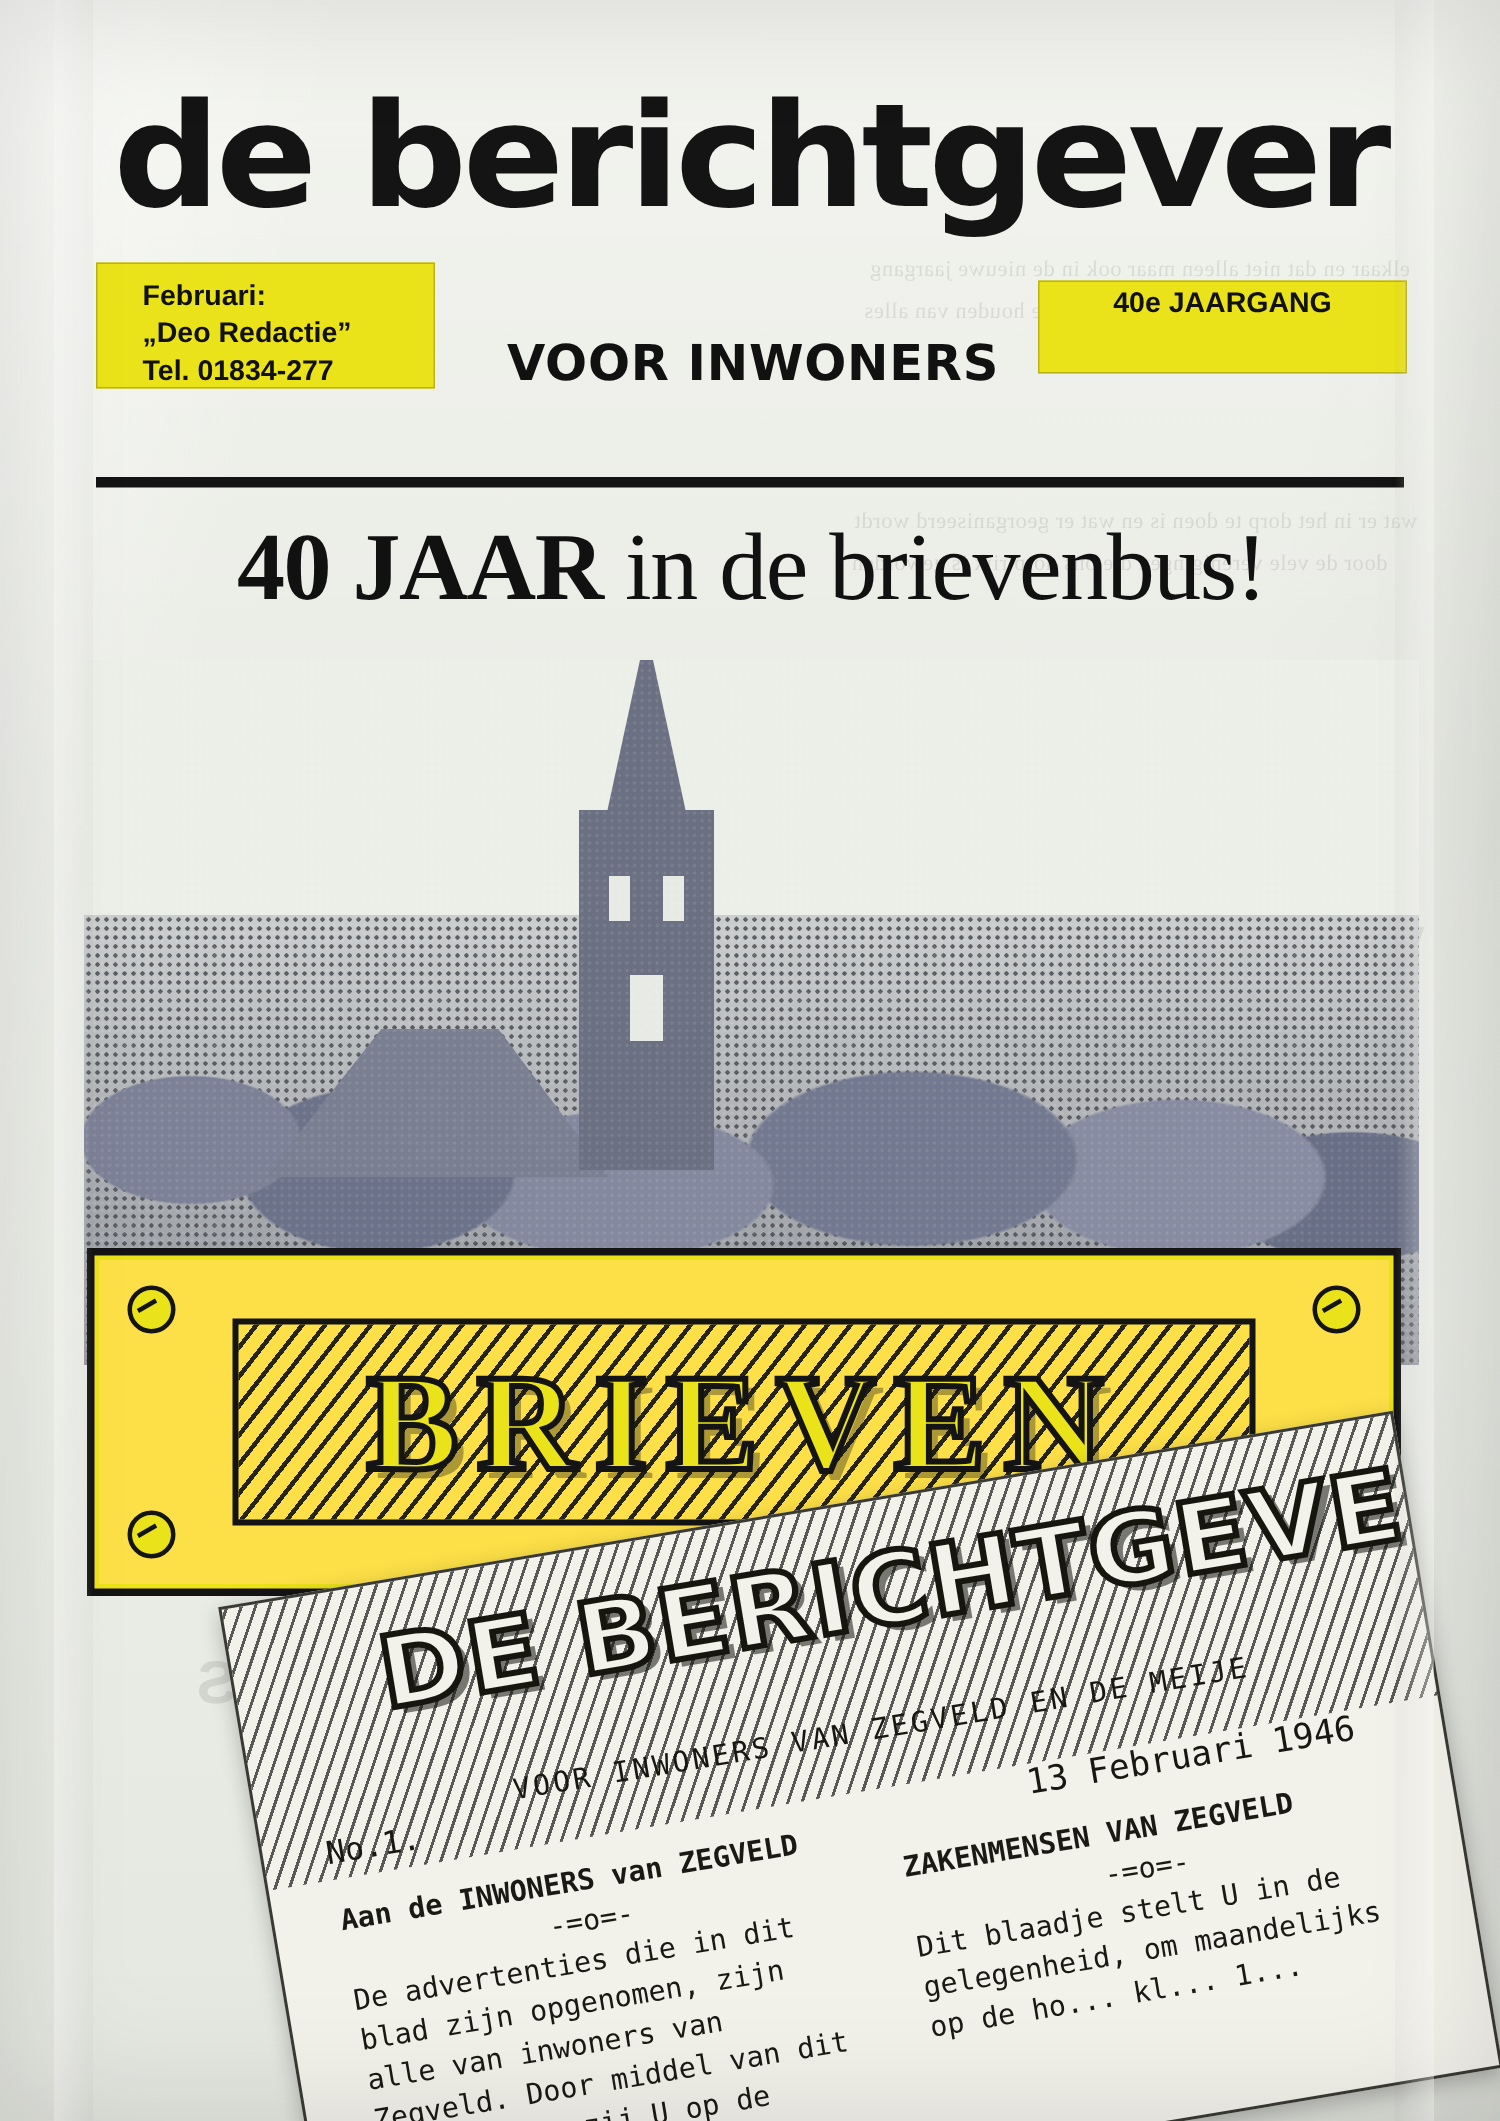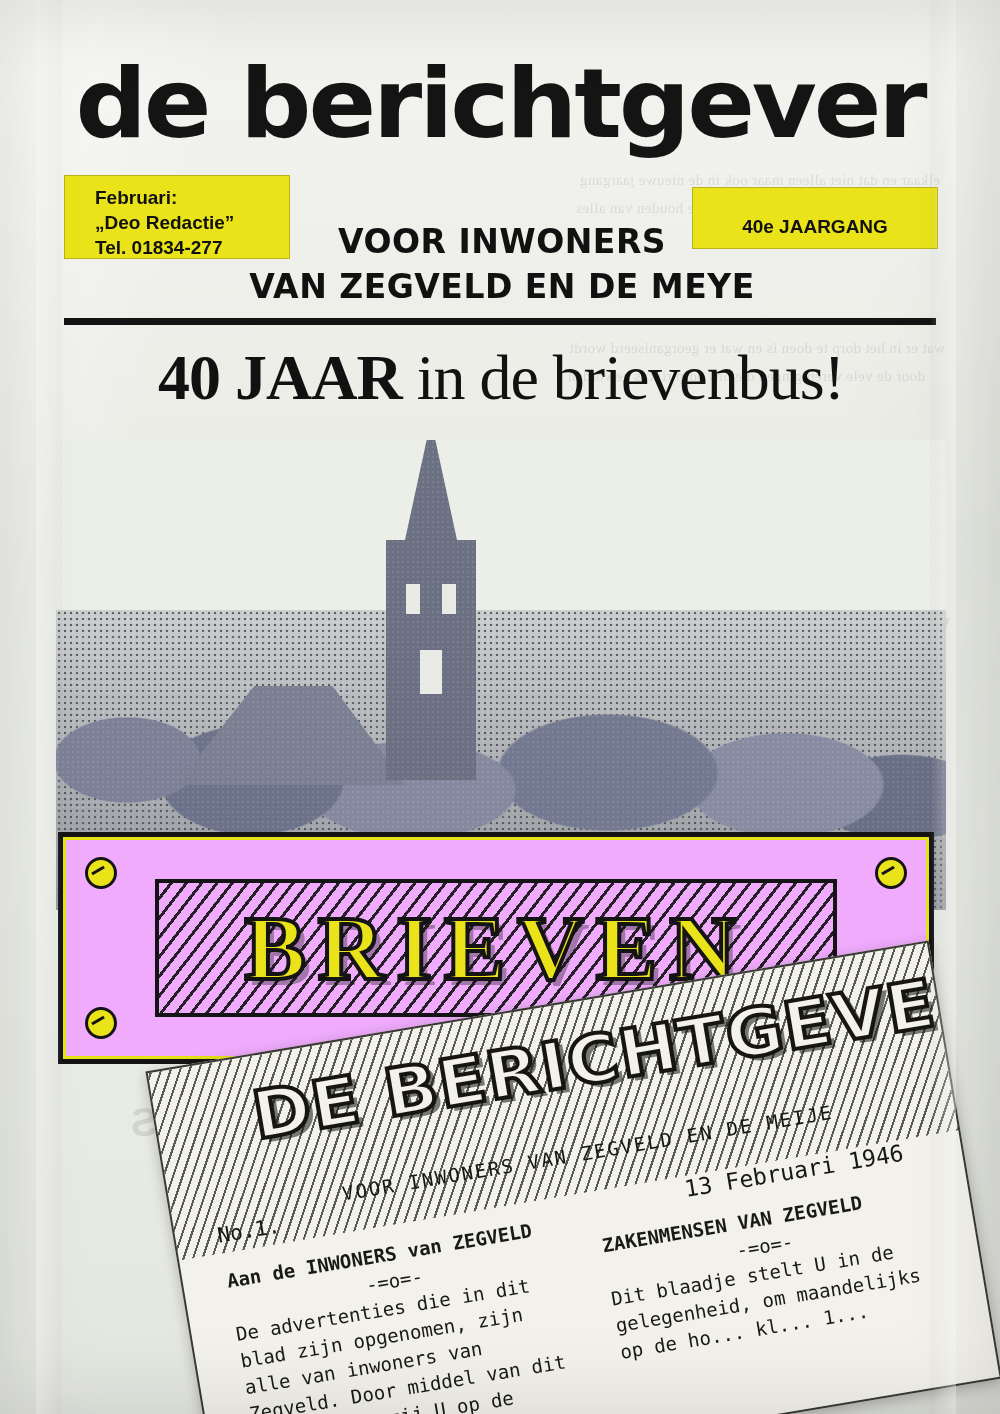--- a/index.html
+++ b/index.html
@@ -106,21 +106,21 @@
     padding-left: 30px;
     font-size: 19px;
     line-height: 25px;
     text-align: left;
   }
   .jaargang {
     left: 630px;
     top: 12px;
     width: 246px;
     height: 62px;
-    padding-top: 26px;
+    padding-top: 2px;
     font-size: 19px;
     line-height: 25px;
     text-align: center;
   }
   .subtitle {
     position: absolute;
     left: 170px;
     top: 44px;
     width: 540px;
     text-align: center;
@@ -237,21 +237,21 @@
     opacity: .5;
   }
 
   
   .plate {
     position: absolute;
     left: 58px;
     top: 832px;
     width: 876px;
     height: 232px;
-    background: #f0abfc;
+    background: #fde047;
     border: 5px solid #141414;
     box-sizing: border-box;
     box-shadow: inset 0 0 0 3px #eae319;
   }
   .plate-inner {
     position: absolute;
     left: 92px;
     top: 42px;
     right: 92px;
     bottom: 42px;
@@ -424,21 +424,20 @@
     <div class="headbar">
 
       <div class="yellowbox redactie">
         <div>Februari:</div>
         <div>„Deo Redactie”</div>
         <div>Tel. 01834-277</div>
       </div>
 
       <div class="subtitle">
         <div>VOOR INWONERS</div>
-        <div>VAN ZEGVELD EN DE MEYE</div>
       </div>
 
       <div class="yellowbox jaargang">
         <div>40e JAARGANG</div>
       </div>
     </div>
 
     <div class="rule"></div>
 
     <div class="headline">

